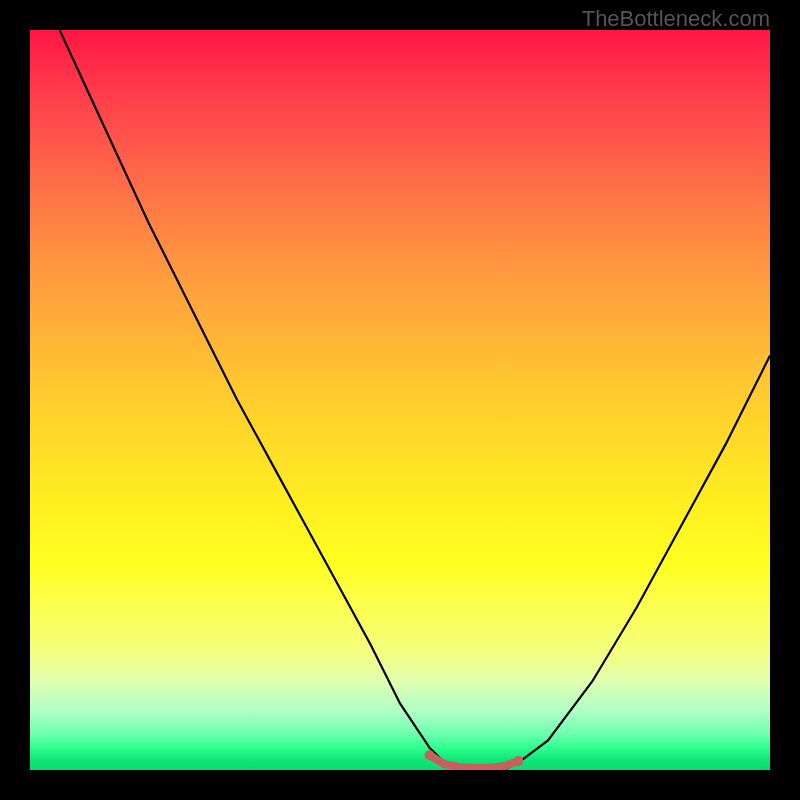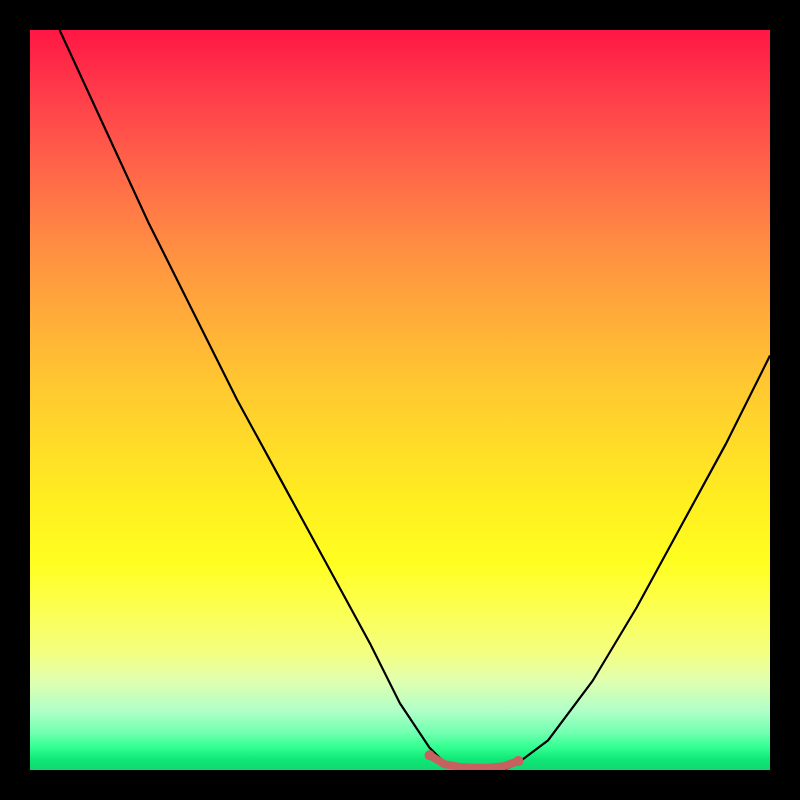--- a/index.html
+++ b/index.html
@@ -66,20 +66,21 @@
     top: 0;
     width: 100%;
     height: 100%;
     z-index: 5;
   }
 </style>
 </head>
 <body>
 
 <div class="outer">
+  <div class="watermark">TheBottleneck.com</div>
   <div class="plot-area">
     <div class="gradient-bg"></div>
     <svg class="curve" viewBox="0 0 740 740" preserveAspectRatio="none">
       <path id="main-curve" fill="none" stroke="#000" stroke-width="2.2" d="M29.6 0.0 L74.0 96.2 L118.4 192.4 L162.8 281.2 L207.2 370.0 L251.6 451.4 L296.0 532.8 L340.4 614.2 L370.0 673.4 L399.6 717.8 L414.4 732.6 L429.2 740.0 L444.0 740.0 L458.8 740.0 L473.6 740.0 L488.4 732.6 L518.0 710.4 L562.4 651.2 L606.8 577.2 L651.2 495.8 L695.6 414.4 L740.0 325.6"></path>
       <path id="sweet-spot" fill="none" stroke="#c86060" stroke-width="8" stroke-linecap="round" d="M399.6 725.2 L414.4 734.1 L429.2 737.0 L444.0 737.8 L458.8 737.8 L473.6 736.3 L488.4 731.1"></path>
       <circle id="sweet-dot-left" r="5" fill="#c86060" cx="399.6" cy="725.2"></circle>
       <circle id="sweet-dot-right" r="5" fill="#c86060" cx="488.40000000000003" cy="731.12"></circle>
     </svg>
   </div>
 </div>

